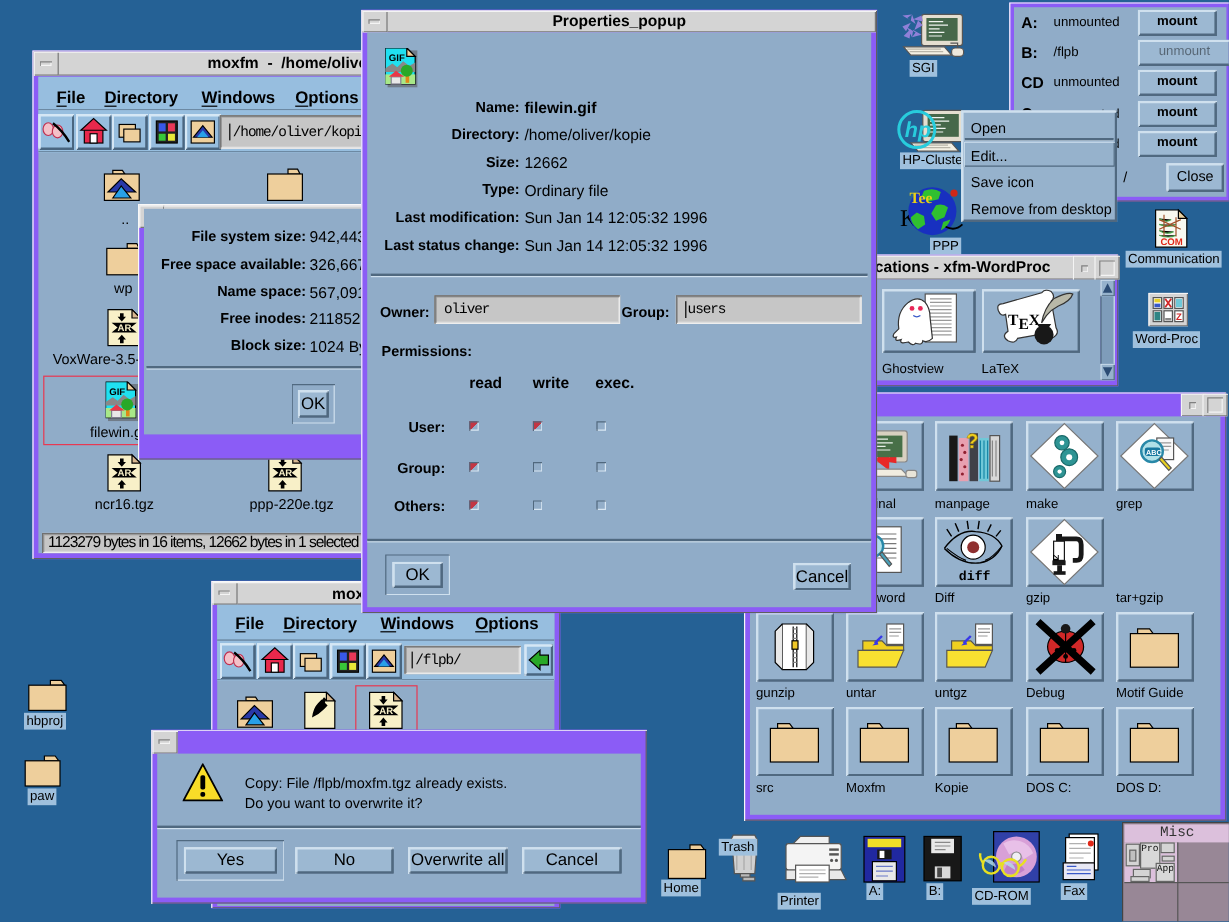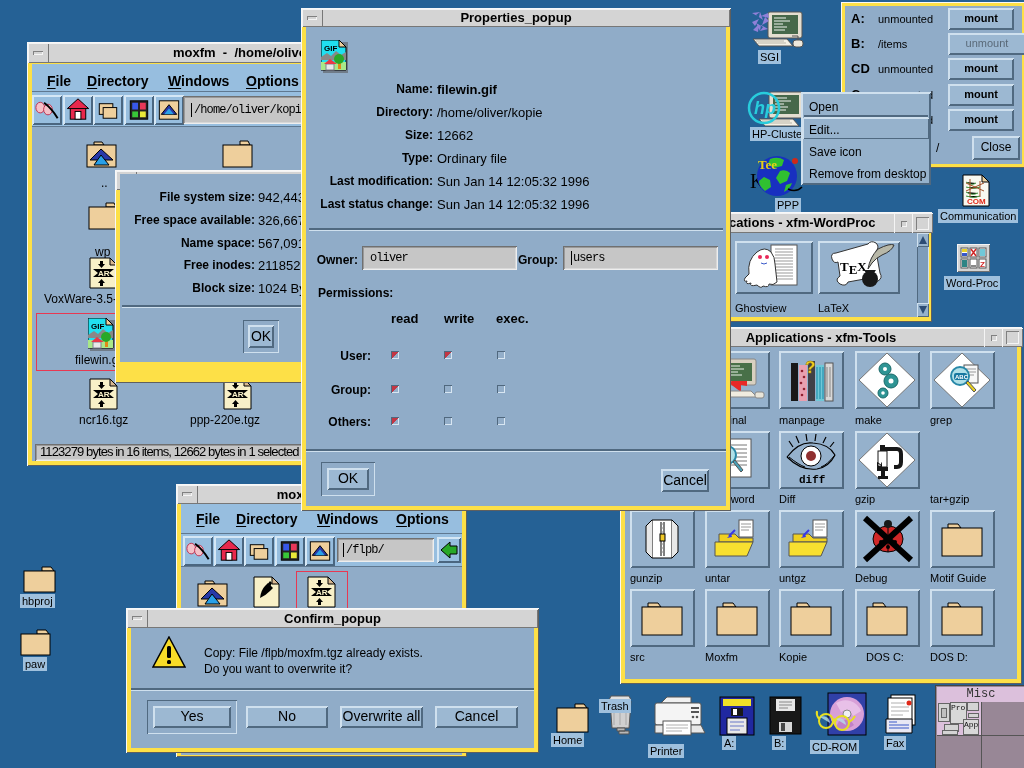--- a/index.html
+++ b/index.html
@@ -1,19 +1,19 @@
 <!DOCTYPE html>
 <html><head>
 <meta charset="utf-8">
 <style>
 *{margin:0;padding:0;box-sizing:border-box}
 html,body{width:1024px;height:768px;overflow:hidden}
 body{background:#256195;font-family:"Liberation Sans",sans-serif;position:relative;color:#000}
 .a{position:absolute}
-.win{position:absolute;background:#fde047;box-shadow:inset 1px 1px 0 #f8f8f8,inset -1px -1px 0 #5f5f5f}
+.win{position:absolute;background:#8b5cf6;box-shadow:inset 1px 1px 0 #f8f8f8,inset -1px -1px 0 #5f5f5f}
 .tbar{position:absolute;background:#d4d4d4;font-weight:bold;font-size:13px;line-height:19px;text-align:center;white-space:nowrap;overflow:hidden;box-shadow:inset 1px 1px 0 #f4f4f4,inset -1px -1px 0 #777}
 .mbtn{position:absolute;width:21px;background:#d4d4d4;box-shadow:inset 1px 1px 0 #f4f4f4,inset -1px -1px 0 #777}
 .dash{position:absolute;left:5px;top:8px;width:10px;height:4px;background:#d4d4d4;box-shadow:inset 1px 1px 0 #808080,inset -1px -1px 0 #f4f4f4}
 .sq{position:absolute;background:#d4d4d4;box-shadow:inset 1px 1px 0 #808080,inset -1px -1px 0 #f4f4f4}
 .body{position:absolute;background:#90acc8}
 .rb{position:absolute;background:#95b1cc;box-shadow:inset 1px 1px 0 #cfe0ee,inset -1px -1px 0 #506980,inset 2px 2px 0 #cfe0ee,inset -2px -2px 0 #506980}
 .rb1{position:absolute;background:#96b2cc;box-shadow:inset 1px 1px 0 #cfe0ee,inset -1px -1px 0 #506980}
 .tb2{position:absolute;background:#97bedf;box-shadow:inset 1px 1px 0 #d5e7f5,inset -1px -1px 0 #4a6680,inset 2px 2px 0 #d5e7f5,inset -2px -2px 0 #4a6680}
 .btn{position:absolute;background:#9cb8d2;box-shadow:inset 1px 1px 0 #cfe0ee,inset -1px -1px 0 #506980,inset 2px 2px 0 #cfe0ee,inset -2px -2px 0 #506980;font-size:14px;text-align:center;white-space:nowrap}
 .ring{position:absolute;box-shadow:inset 1px 1px 0 #506980,inset -1px -1px 0 #cfe0ee}
@@ -248,21 +248,21 @@
       </svg>
   <div class="t12" style="left:69px;top:112px">..</div>
   <svg class="ic" style="left:190px;top:76px" width="31" height="28" viewBox="0 0 31 28">
         <path d="M18 1 h8 l2 4 h-10 z" fill="#eecf9c" stroke="#000"></path>
         <rect x="1" y="5" width="29" height="22" fill="#eecf9c" stroke="#000"></rect>
       </svg>
   <svg class="ic" style="left:56px;top:138px" width="31" height="28" viewBox="0 0 31 28">
         <path d="M18 1 h8 l2 4 h-10 z" fill="#eecf9c" stroke="#000"></path>
         <rect x="1" y="5" width="29" height="22" fill="#eecf9c" stroke="#000"></rect>
       </svg>
-  <div class="t12" style="left:63px;top:181px">wp</div>
+  <div class="t12" style="left:63px;top:169px">wp</div>
   <svg class="ic" style="left:57px;top:193px" width="29" height="32" viewBox="0 0 29 32">
         <path d="M1 1 h20 l7 7 v23 h-27 z" fill="#f8f0c8" stroke="#000"></path>
         <path d="M21 1 l7 7 h-7 z" fill="#d8b890" stroke="#000"></path>
         <path d="M11 4 h3 v3 h2 l-3.5 4 -3.5 -4 h2 z" fill="#000"></path>
         <path d="M11 29 h3 v-3 h2 l-3.5 -4 -3.5 4 h2 z" fill="#000"></path>
         <path d="M4 12 h21 l-5 4 5 4 h-21 l5 -4 z" fill="#000"></path>
         <text x="9" y="19" font-size="8" fill="#f8f0c8" font-family="Liberation Sans" font-weight="bold">AR</text>
       </svg>
   <div class="t12" style="left:12px;top:228px">VoxWare-3.5-alpha2.tgz</div>
   <div class="a" style="left:4px;top:249px;width:134px;height:58px;border:1px solid #e83852"></div>
@@ -289,21 +289,21 @@
       </svg>
   <div class="t12" style="left:47px;top:349px">ncr16.tgz</div>
   <svg class="ic" style="left:191px;top:314px" width="29" height="32" viewBox="0 0 29 32">
         <path d="M1 1 h20 l7 7 v23 h-27 z" fill="#f8f0c8" stroke="#000"></path>
         <path d="M21 1 l7 7 h-7 z" fill="#d8b890" stroke="#000"></path>
         <path d="M11 4 h3 v3 h2 l-3.5 4 -3.5 -4 h2 z" fill="#000"></path>
         <path d="M11 29 h3 v-3 h2 l-3.5 -4 -3.5 4 h2 z" fill="#000"></path>
         <path d="M4 12 h21 l-5 4 5 4 h-21 l5 -4 z" fill="#000"></path>
         <text x="9" y="19" font-size="8" fill="#f8f0c8" font-family="Liberation Sans" font-weight="bold">AR</text>
       </svg>
-  <div class="t12" style="left:158px;top:349px">ppp-220e.tgz</div>
+  <div class="t12" style="left:176px;top:349px">ppp-220e.tgz</div>
 
   <div class="fld" style="left:3px;top:380px;width:451px;height:17px;line-height:15px;font-family:'Liberation Sans',sans-serif;font-size:13px"><span style="padding-left:5px">1123279 bytes in 16 items, 12662 bytes in 1 selected item</span></div>
  </div>
 </div>
 
 <div class="win" style="left:115px;top:170px;width:310px;height:213px">
  <div class="tbar" style="left:1px;top:1px;width:308px;height:19px">Fsinfo_popup</div>
  <div class="mbtn" style="left:1px;top:1px;height:19px">
       <div class="dash" style="top:7px"></div>
     </div>
@@ -387,21 +387,20 @@
         <path d="M21 1 l7 7 h-7 z" fill="#d8b890" stroke="#000"></path>
         <path d="M11 4 h3 v3 h2 l-3.5 4 -3.5 -4 h2 z" fill="#000"></path>
         <path d="M11 29 h3 v-3 h2 l-3.5 -4 -3.5 4 h2 z" fill="#000"></path>
         <path d="M4 12 h21 l-5 4 5 4 h-21 l5 -4 z" fill="#000"></path>
         <text x="9" y="19" font-size="8" fill="#f8f0c8" font-family="Liberation Sans" font-weight="bold">AR</text>
       </svg>
  </div>
 </div>
 
 <div class="win" style="left:126px;top:608px;width:413px;height:145px">
- <div class="tbar" style="left:1px;top:1px;width:411px;height:19px">Confirm_popup</div>
  <div class="mbtn" style="left:1px;top:1px;height:19px">
       <div class="dash" style="top:7px"></div>
     </div>
  <div class="body" style="left:5px;top:20px;width:403px;height:120px"></div>
  <svg class="ic" style="left:26px;top:28px" width="34" height="34" viewBox="0 0 34 34">
       <path d="M17 1 L33 31 H1 Z" fill="#f8dc28" stroke="#000" stroke-width="1.5"></path>
       <rect x="15" y="10" width="4" height="12" rx="1.5" fill="#000"></rect>
       <rect x="15" y="24" width="4" height="4" rx="1.5" fill="#000"></rect>
     </svg>
  <div class="t12" style="left:78px;top:38px">Copy: File /flpb/moxfm.tgz already exists.</div>
@@ -410,21 +409,20 @@
  <div class="ring" style="left:21px;top:92px;width:90px;height:34px"></div>
  <div class="btn" style="left:27px;top:98px;width:78px;height:22px;line-height:21px">Yes</div>
  <div class="btn" style="left:120px;top:98px;width:82px;height:22px;line-height:21px">No</div>
  <div class="btn" style="left:214px;top:98px;width:83px;height:22px;line-height:21px">Overwrite all</div>
  <div class="btn" style="left:309px;top:98px;width:83px;height:22px;line-height:21px">Cancel</div>
 </div>
 
 <div id="confirm"></div>
 
 <div class="win" style="left:620px;top:327px;width:402px;height:357px">
- <div class="tbar" style="left:1px;top:1px;width:400px;height:19px">Applications - xfm-Tools</div>
  <div class="mbtn" style="left:1px;top:1px;height:19px">
       <div class="dash" style="top:7px"></div>
     </div>
  <div class="mbtn" style="left:364px;top:1px;height:19px">
       <div class="sq" style="left:7px;top:7px;width:6px;height:6px"></div>
     </div>
  <div class="mbtn" style="left:382px;top:1px;height:19px">
       <div class="sq" style="left:4px;top:3px;width:13px;height:13px"></div>
     </div>
  <div class="body" style="left:5px;top:20px;width:392px;height:332px"></div>
@@ -585,21 +583,21 @@
         <path d="M18 14 h10 l3 4 h-13 z" fill="#eecf9c" stroke="#000"></path>
         <rect x="12" y="18" width="40" height="28" fill="#eecf9c" stroke="#000"></rect>
       </svg></div>
  <div class="rb" style="left:310px;top:262px;width:65px;height:58px"><svg width="65" height="58" viewBox="0 0 65 58">
         <path d="M18 14 h10 l3 4 h-13 z" fill="#eecf9c" stroke="#000"></path>
         <rect x="12" y="18" width="40" height="28" fill="#eecf9c" stroke="#000"></rect>
       </svg></div>
  <div class="il" style="left:10px;top:324px;width:65px">src</div>
  <div class="il" style="left:85px;top:324px;width:65px">Moxfm</div>
  <div class="il" style="left:159px;top:324px;width:65px">Kopie</div>
- <div class="il" style="left:246px;top:324px;width:65px">DOS C:</div>
+ <div class="il" style="left:235px;top:324px;width:65px">DOS C:</div>
  <div class="il" style="left:310px;top:324px;width:65px">DOS D:</div>
 </div>
 
 <div class="win" style="left:640px;top:212px;width:292px;height:110px">
  <div class="tbar" style="left:1px;top:1px;width:290px;height:20px;line-height:20px">Applications - xfm-WordProc</div>
  <div class="mbtn" style="left:1px;top:1px;height:20px">
       <div class="dash"></div>
     </div>
  <div class="mbtn" style="left:254px;top:1px;height:20px">
       <div class="sq" style="left:7px;top:8px;width:6px;height:6px"></div>
@@ -694,21 +692,21 @@
  <div class="btn" style="left:26px;top:460px;width:42px;height:22px;line-height:21px">OK</div>
  <div class="btn" style="left:360px;top:461px;width:48px;height:23px;line-height:22px">Cancel</div>
 </div>
 
 <div class="win" style="left:841px;top:2px;width:185px;height:166px">
  <div class="body" style="left:4px;top:4px;width:177px;height:158px"></div>
  <div class="t13 bl" style="left:10px;top:9px">A:</div>
     <div class="a" style="left:37px;top:11px;font-size:11px">unmounted</div>
  <div class="btn" style="left:107px;top:6px;width:66px;height:22px;line-height:21px;font-weight:bold;font-size:11px">mount</div>
  <div class="t13 bl" style="left:10px;top:34px">B:</div>
-    <div class="a" style="left:37px;top:36px;font-size:11px">/items</div>
+    <div class="a" style="left:37px;top:36px;font-size:11px">/flpb</div>
  <div class="btn" style="left:107px;top:31px;width:78px;height:22px;line-height:21px;font-weight:normal;font-size:11px;color:rgba(0,0,0,0.45)">unmount</div>
  <div class="t13 bl" style="left:10px;top:59px">CD</div>
     <div class="a" style="left:37px;top:61px;font-size:11px">unmounted</div>
  <div class="btn" style="left:107px;top:56px;width:66px;height:22px;line-height:21px;font-weight:bold;font-size:11px">mount</div>
  <div class="t13 bl" style="left:10px;top:85px">C:</div>
     <div class="a" style="left:37px;top:87px;font-size:11px">unmounted</div>
  <div class="btn" style="left:107px;top:82px;width:66px;height:22px;line-height:21px;font-weight:bold;font-size:11px">mount</div>
  <div class="t13 bl" style="left:10px;top:110px">D:</div>
     <div class="a" style="left:37px;top:112px;font-size:11px">unmounted</div>
  <div class="btn" style="left:107px;top:107px;width:66px;height:22px;line-height:21px;font-weight:bold;font-size:11px">mount</div>

